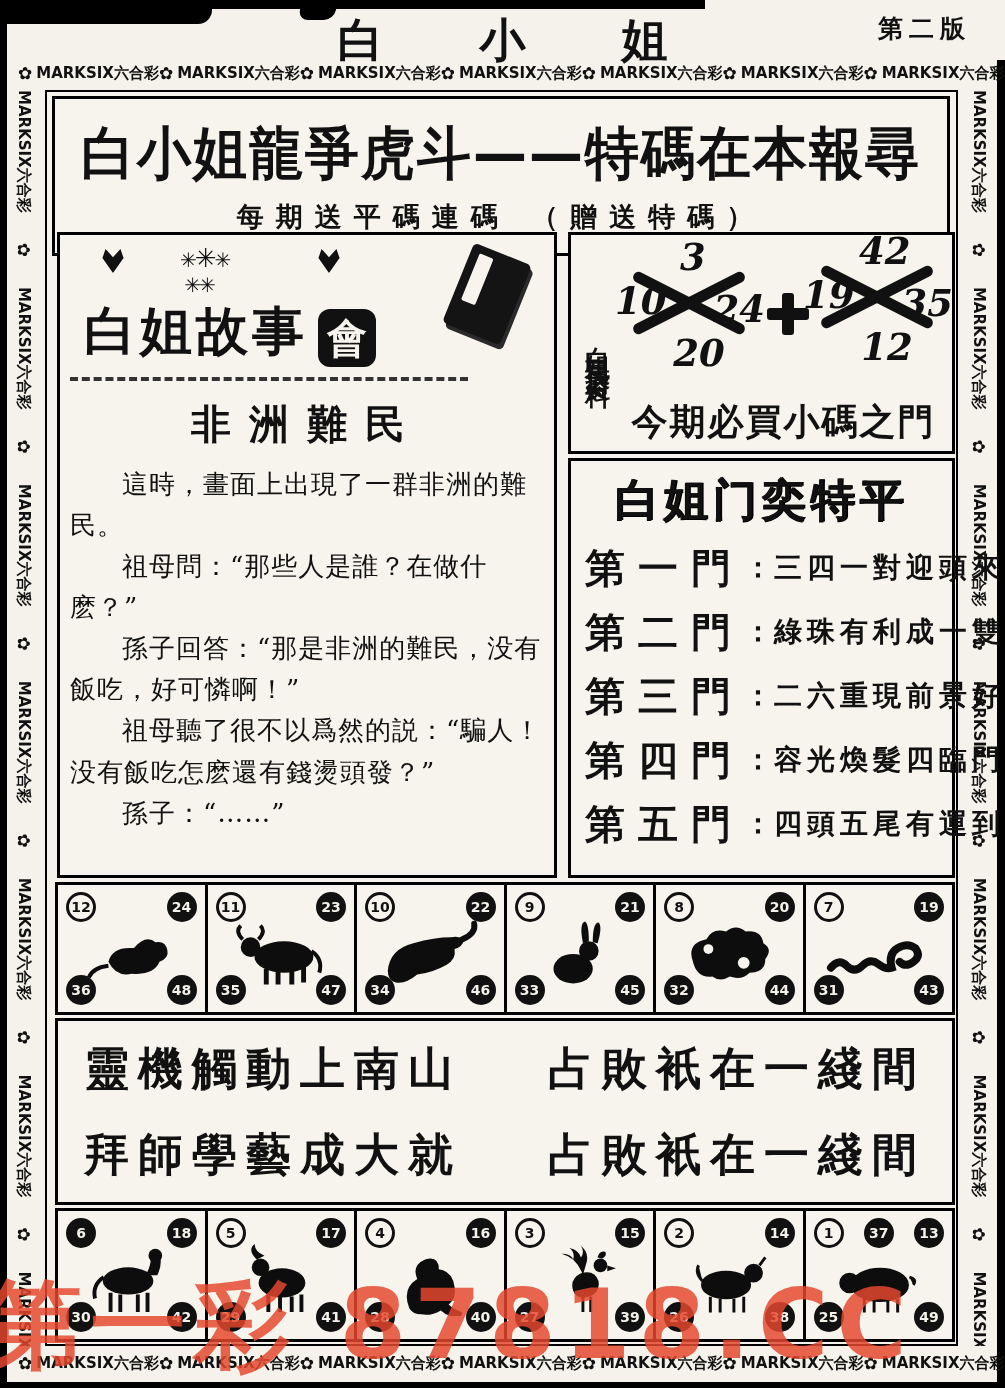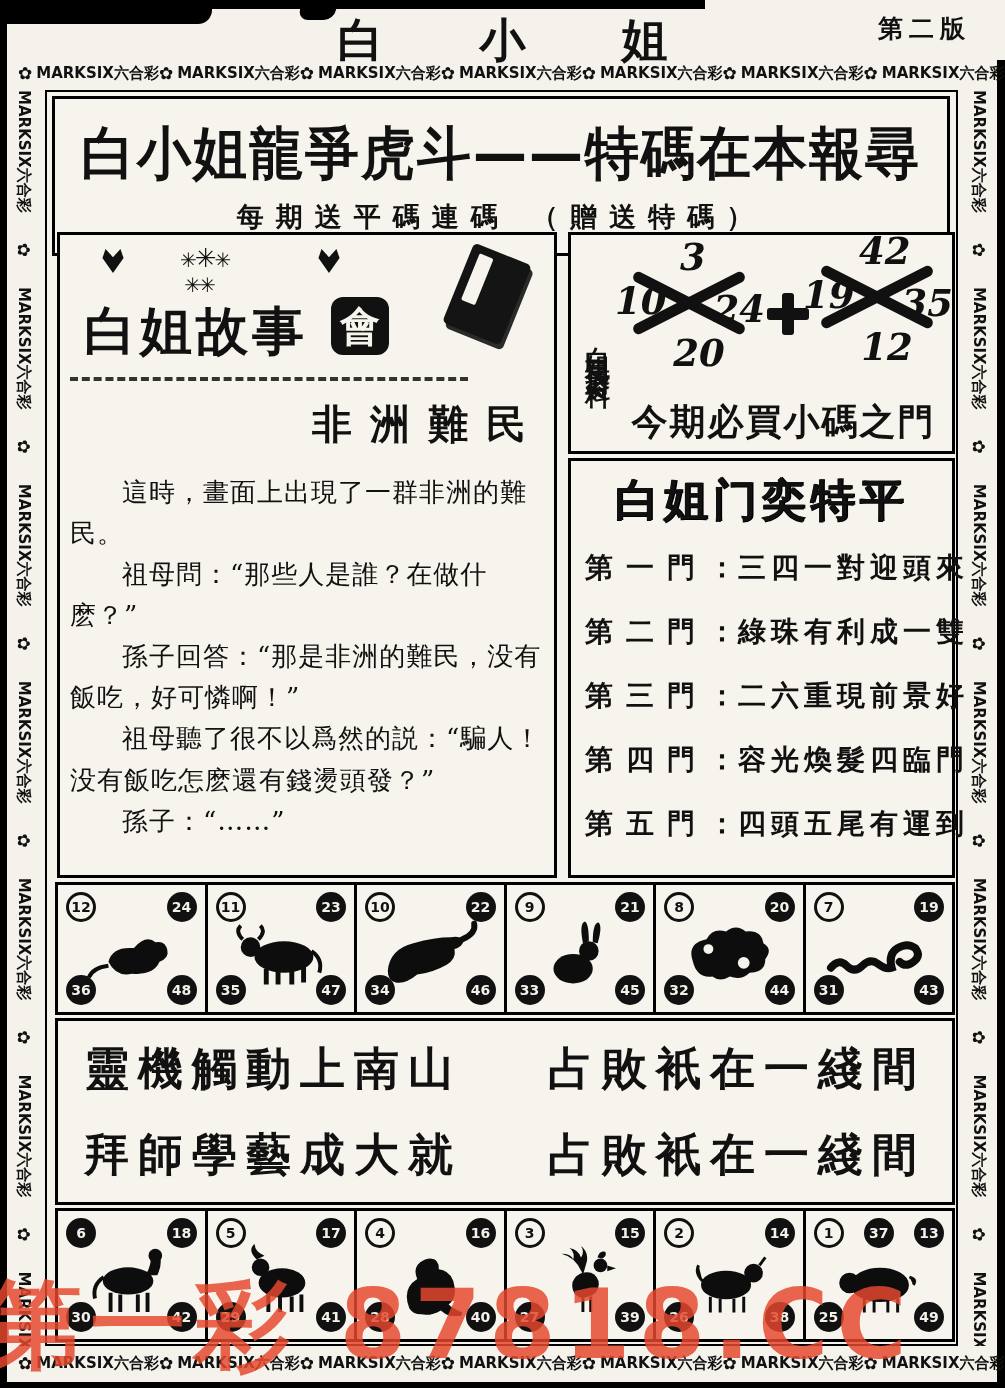--- a/index.html
+++ b/index.html
@@ -54,28 +54,28 @@
   .story-deco { position:relative; height:54px; }
   .tulip { position:absolute; width:22px; height:24px; background:#111;
     clip-path:polygon(50% 100%,2% 38%,16% 0,50% 34%,84% 0,98% 38%); }
   .tulip-1 { left:32px; top:6px; }
   .tulip-2 { left:248px; top:6px; }
   .snow-cluster { position:absolute; left:110px; top:0px; font-size:20px; letter-spacing:-2px; }
   .snow-cluster .s2 { font-size:26px; }
   .book-icon { position:absolute; right:26px; top:8px; width:62px; height:86px; background:#141414;
     border-radius:5px; transform:rotate(22deg); box-shadow:4px 4px 0 #2a2a2a; }
   .book-label { position:absolute; left:9px; top:8px; width:15px; height:50px; background:#f6f4ec; border-radius:2px; }
-  .story-title-row { display:flex; align-items:flex-start; gap:23px; padding:0 0 10px 14px;
+  .story-title-row { display:flex; align-items:flex-end; gap:10px; padding:0 0 10px 14px;
     border-bottom:4px dashed #333; width:84%; }
   .story-title-main { font-family:"DejaVu Sans", sans-serif; font-weight:900; font-size:52px; letter-spacing:4px; }
   .story-title-seal { display:inline-flex; align-items:center; justify-content:center;
     width:58px; height:58px; background:#111; color:#f6f4ec; border-radius:12px;
     font-family:"DejaVu Sans", sans-serif; font-weight:900; font-size:40px; }
-  .story-heading { text-align:right; font-family:"DejaVu Sans", sans-serif; font-weight:900;
-    font-size:40px; letter-spacing:18px; margin:16px 0 20px 0; }
+  .story-heading { text-align:center; font-family:"DejaVu Sans", sans-serif; font-weight:900;
+    font-size:40px; letter-spacing:18px; margin:16px 0 12px 0; }
   .story-body p { font-size:26px; line-height:1.58; text-indent:2em; letter-spacing:1px; }
 
   
   .tips-box { left:568px; top:232px; width:387px; height:222px; display:flex; }
   .tips-side { width:44px; border-right:1px solid transparent; padding-top:10px;
     writing-mode:vertical-rl; text-orientation:upright;
     font-family:"DejaVu Sans", sans-serif; font-weight:900; font-size:25px; letter-spacing:7px; text-align:center; }
   .tips-main { position:relative; flex:1; }
   .xgroup { position:absolute; width:132px; height:122px; }
   .xgroup-1 { left:8px; top:10px; }
@@ -94,21 +94,21 @@
   .plus-icon::before { content:""; position:absolute; left:0; top:15px; width:42px; height:12px; background:#111; border-radius:3px; }
   .plus-icon::after { content:""; position:absolute; left:15px; top:0; width:12px; height:42px; background:#111; border-radius:3px; }
   .tips-caption { position:absolute; left:0; right:0; bottom:4px; text-align:center;
     font-family:"DejaVu Sans", sans-serif; font-weight:900; font-size:36px; letter-spacing:2px; white-space:nowrap; }
 
   
   .doors-box { left:568px; top:458px; width:387px; height:420px; padding:10px 14px; }
   .doors-title { text-align:center; font-family:"DejaVu Sans", sans-serif; font-weight:900;
     font-size:44px; letter-spacing:5px; text-shadow:1.5px 0 #000, 0 1px #000; margin-bottom:6px; white-space:nowrap; }
   .door-row { display:flex; align-items:center; height:64px; font-weight:700; }
-  .door-label { font-size:28px; letter-spacing:13px; white-space:nowrap;text-align:right; }
+  .door-label { font-size:40px; letter-spacing:13px; white-space:nowrap;text-align:right; }
   .door-colon { font-size:28px; margin:0 2px 0 0; }
   .door-text { font-size:28px; letter-spacing:5px; white-space:nowrap; font-family:"DejaVu Serif", serif; }
 
   
   .zrow { position:absolute; left:55px; width:900px; border:3px solid #000; display:flex; background:#f6f4ec; }
   .zrow-top { top:882px; height:133px; }
   .zrow-bottom { top:1208px; height:134px; }
   .zcell { position:relative; flex:1; border-right:3px solid #000; }
   .zcell:last-child { border-right:none; }
   .stamp { position:absolute; width:30px; height:30px; border-radius:50%; background:#111; color:#f3f1e9;

